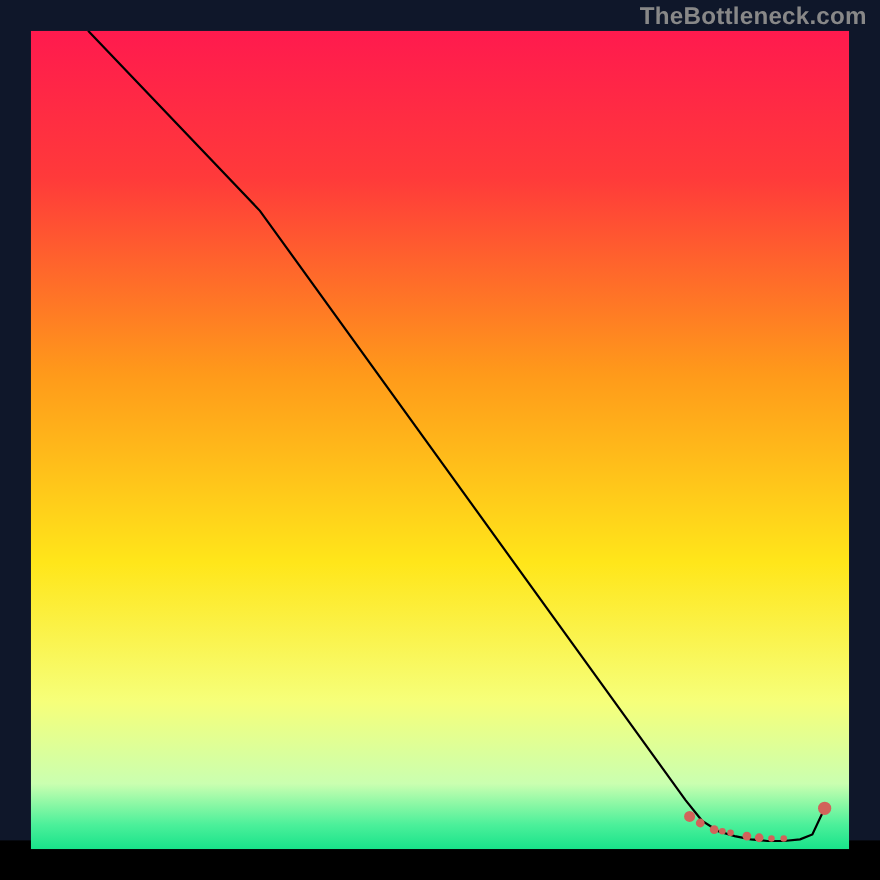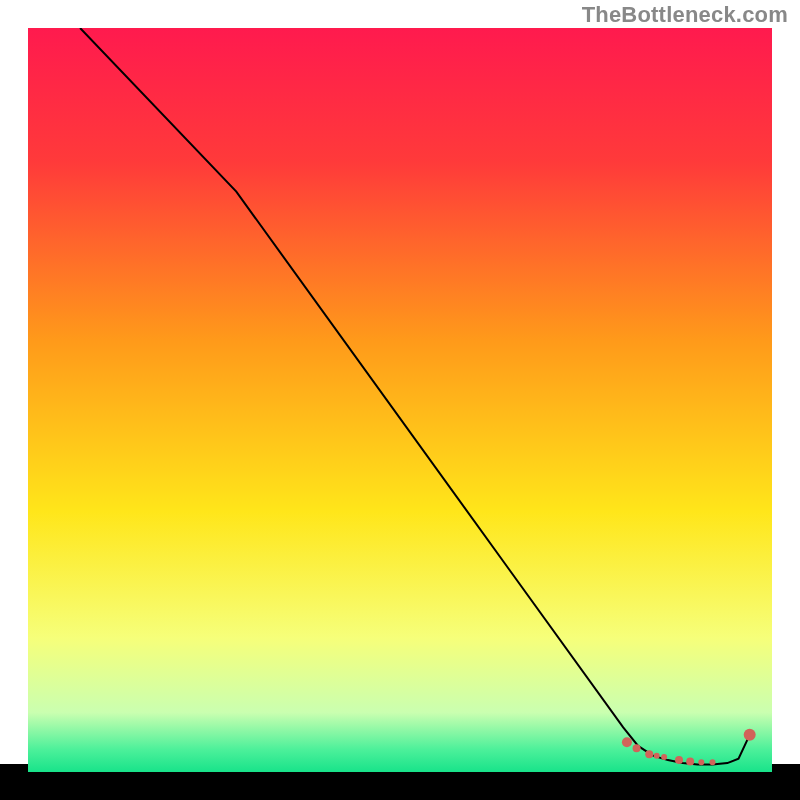--- a/index.html
+++ b/index.html
@@ -7,21 +7,21 @@
     padding: 0;
     width: 800px;
     height: 800px;
     background: #000;
     overflow: hidden;
   }
   .frame {
     position: relative;
     width: 800px;
     height: 764px;
-    background: #ffffff;
+    background: #0f172a;
   }
   .watermark {
     position: absolute;
     top: 2px;
     right: 12px;
     color: #888;
     font-family: Arial, Helvetica, sans-serif;
     font-size: 22px;
     font-weight: 600;
     letter-spacing: 0.2px;

